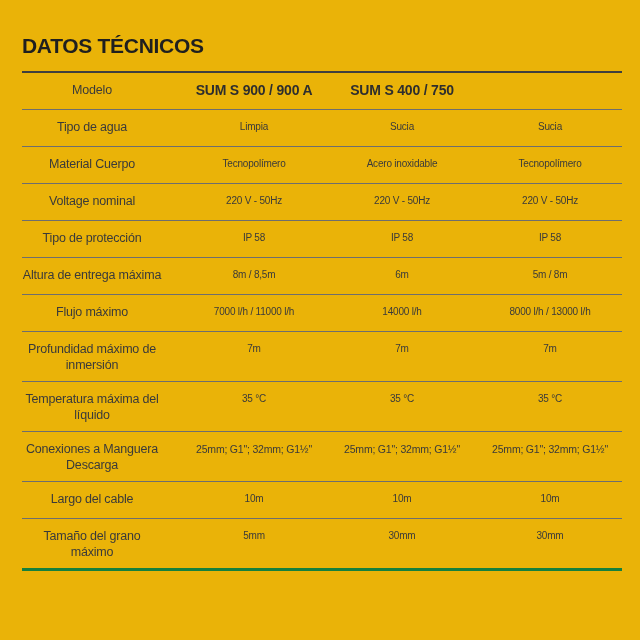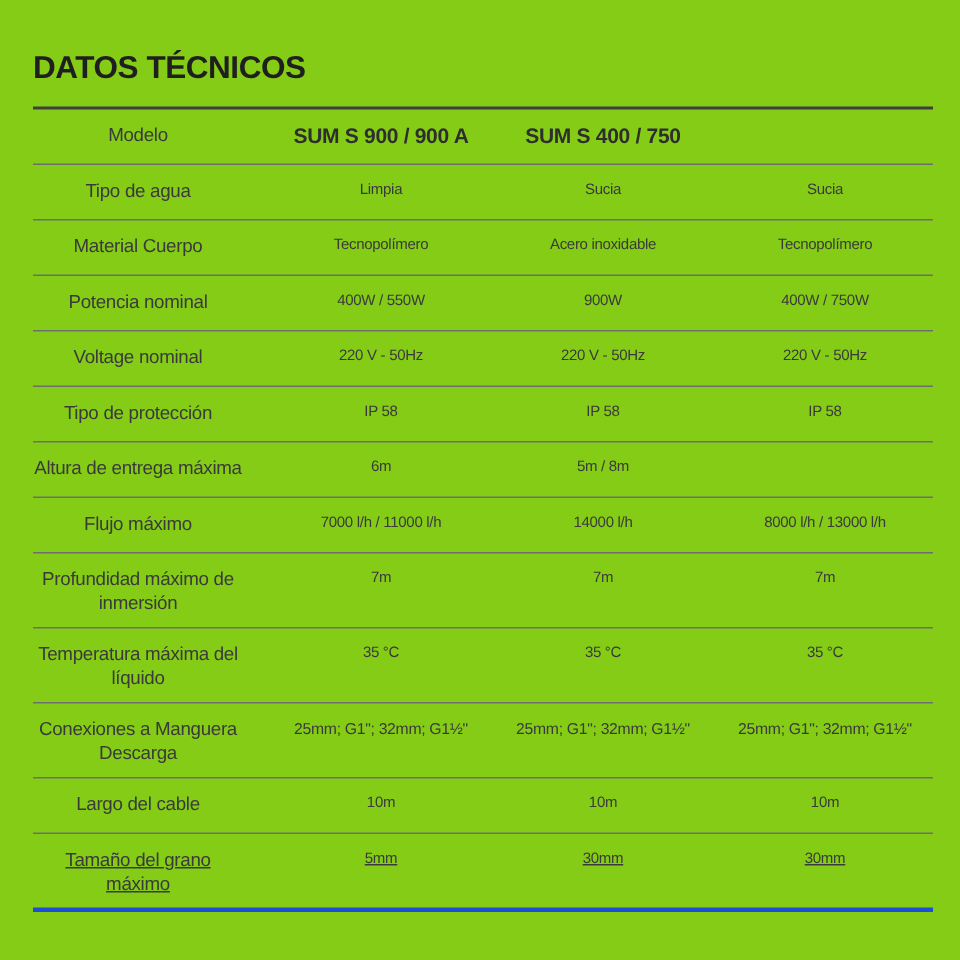--- a/index.html
+++ b/index.html
@@ -10,21 +10,21 @@
     height: 640px;
     font-family: "Liberation Sans", sans-serif;
     color: #3a3a3a;
     -webkit-font-smoothing: antialiased;
   }
   .page {
     width: 640px;
     height: 640px;
     box-sizing: border-box;
     padding: 34px 18px 0 22px;
-    background: #84cc16;
+    background: #eab308;
     overflow: hidden;
   }
   .page-title {
     font-size: 21px;
     font-weight: bold;
     color: #1f1f1f;
     letter-spacing: -0.3px;
     margin: 0 0 13px 0;
     transform-origin: left center;
   }
@@ -35,22 +35,21 @@
   .row {
     display: grid;
     grid-template-columns: 158px 148px 148px 148px;
     align-items: start;
     min-height: 37px;
     box-sizing: border-box;
     padding: 9px 0 8px 0;
     border-bottom: 1px solid #6e6e6e;
   }
   .row:last-child {
-    border-bottom: 3px solid #1d4ed8;
-    text-decoration: underline;
+    border-bottom: 3px solid #15803d;
   }
   .cell-label {
     font-size: 12.5px;
     line-height: 16px;
     letter-spacing: -0.2px;
     max-width: 140px;
     text-align: center;
   }
   .cell-value {
     font-size: 10px;
@@ -90,43 +89,38 @@
       <div class="cell-value">Sucia</div>
     </div>
 
     <div class="row">
       <div class="cell-label">Material Cuerpo</div>
       <div class="cell-value">Tecnopolímero</div>
       <div class="cell-value">Acero inoxidable</div>
       <div class="cell-value">Tecnopolímero</div>
     </div>
 
-    <div class="row">
-      <div class="cell-label">Potencia nominal</div>
-      <div class="cell-value">400W / 550W</div>
-      <div class="cell-value">900W</div>
-      <div class="cell-value">400W / 750W</div>
-    </div>
 
     <div class="row">
       <div class="cell-label">Voltage nominal</div>
       <div class="cell-value">220 V - 50Hz</div>
       <div class="cell-value">220 V - 50Hz</div>
       <div class="cell-value">220 V - 50Hz</div>
     </div>
 
     <div class="row">
       <div class="cell-label">Tipo de protección</div>
       <div class="cell-value">IP 58</div>
       <div class="cell-value">IP 58</div>
       <div class="cell-value">IP 58</div>
     </div>
 
     <div class="row">
       <div class="cell-label">Altura de entrega máxima</div>
+      <div class="cell-value">8m / 8,5m</div>
       <div class="cell-value">6m</div>
       <div class="cell-value">5m / 8m</div>
     </div>
 
     <div class="row">
       <div class="cell-label">Flujo máximo</div>
       <div class="cell-value">7000 l/h / 11000 l/h</div>
       <div class="cell-value">14000 l/h</div>
       <div class="cell-value">8000 l/h / 13000 l/h</div>
     </div>

